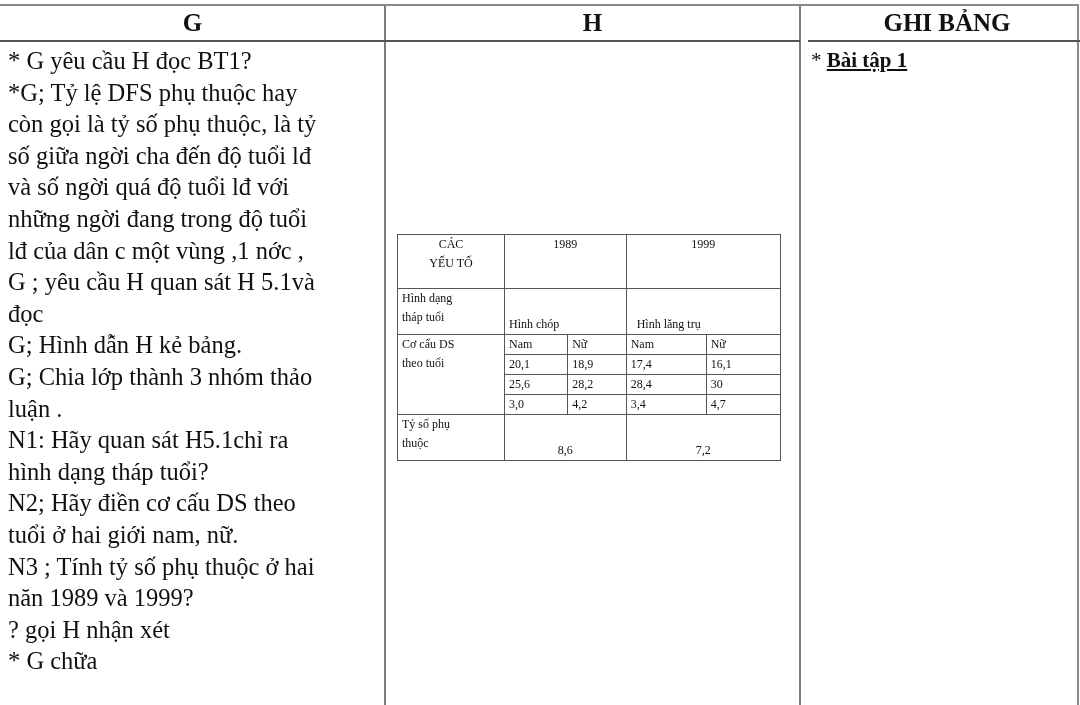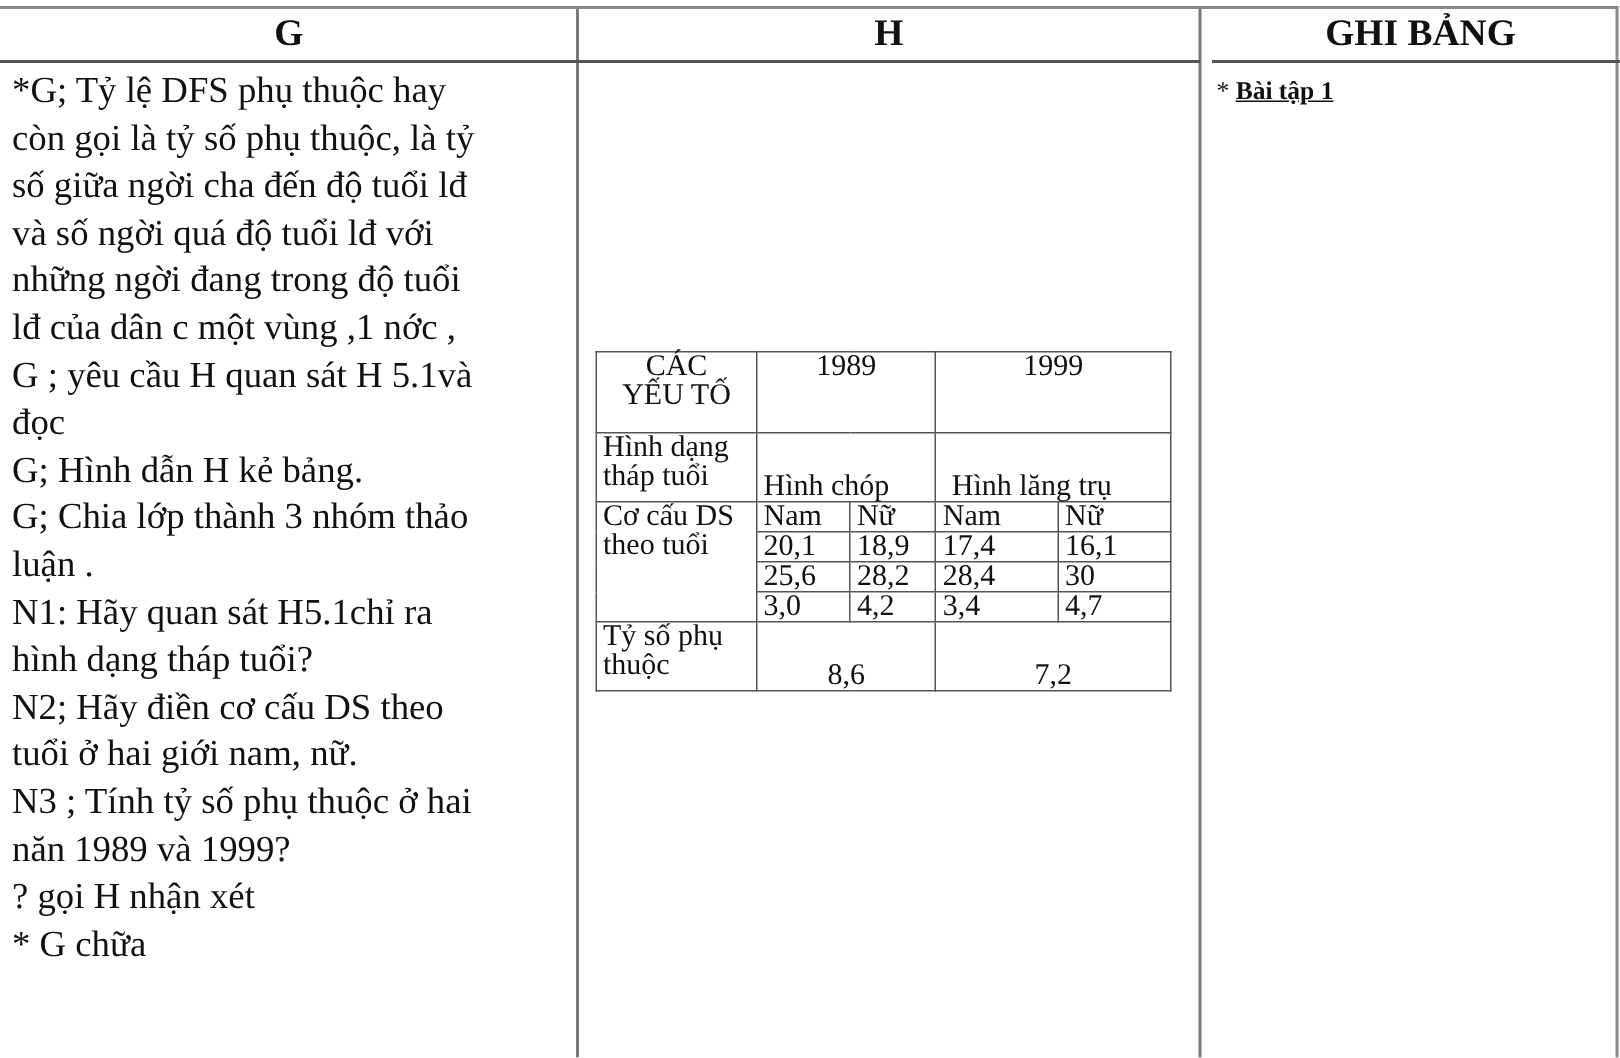--- a/index.html
+++ b/index.html
@@ -20,45 +20,46 @@
   .hdr.g { left: 0; width: 385px; }
   .hdr.h { left: 385px; width: 415px; }
   .hdr.gb { left: 808px; width: 278px; }
   .vline { position: absolute; top: 6px; bottom: 0; width: 2px; background: #7a7a7a; }
   .col-g {
     position: absolute; left: 8px; top: 45px; width: 372px;
     font-size: 24.5px; line-height: 31.6px;
   }
   .col-g div { white-space: nowrap; }
   .col-gb {
-    position: absolute; left: 811px; top: 45px; font-size: 17px; line-height: 31px;
+    position: absolute; left: 811px; top: 45px; font-size: 21px; line-height: 31px;
   }
   .col-gb .u { font-weight: bold; text-decoration: underline; }
   .inner {
     position: absolute; left: 397px; top: 234px; width: 384px;
-    border-collapse: collapse; font-size: 20px; line-height: 19px;
+    border-collapse: collapse; font-size: 12px; line-height: 19px;
   }
   .inner td {
     border: 1.5px solid #555; padding: 0 4px; vertical-align: top;
   }
   .c { text-align: center; }
   .bot { vertical-align: bottom !important; }
 </style>
 </head>
 <body>
 
 <div class="outer"></div>
 <div class="vline" style="left:384px"></div>
 <div class="vline" style="left:799px"></div>
 
 <div class="hdr g">G</div>
 <div class="hdr h">H</div>
 <div class="hdr gb">GHI BẢNG</div>
 
 <div class="col-g">
+  <div>* G yêu cầu H đọc BT1?</div>
   <div>*G; Tỷ lệ DFS phụ thuộc hay</div>
   <div>còn gọi là tỷ số phụ thuộc, là tỷ</div>
   <div>số giữa ngời cha đến độ tuổi lđ</div>
   <div>và số ngời quá độ tuổi lđ với</div>
   <div>những ngời đang trong độ tuổi</div>
   <div>lđ của dân c một vùng ,1 nớc ,</div>
   <div>G ; yêu cầu H quan sát H 5.1và</div>
   <div>đọc</div>
   <div>G; Hình dẫn H kẻ bảng.</div>
   <div>G; Chia lớp thành 3 nhóm thảo</div>

